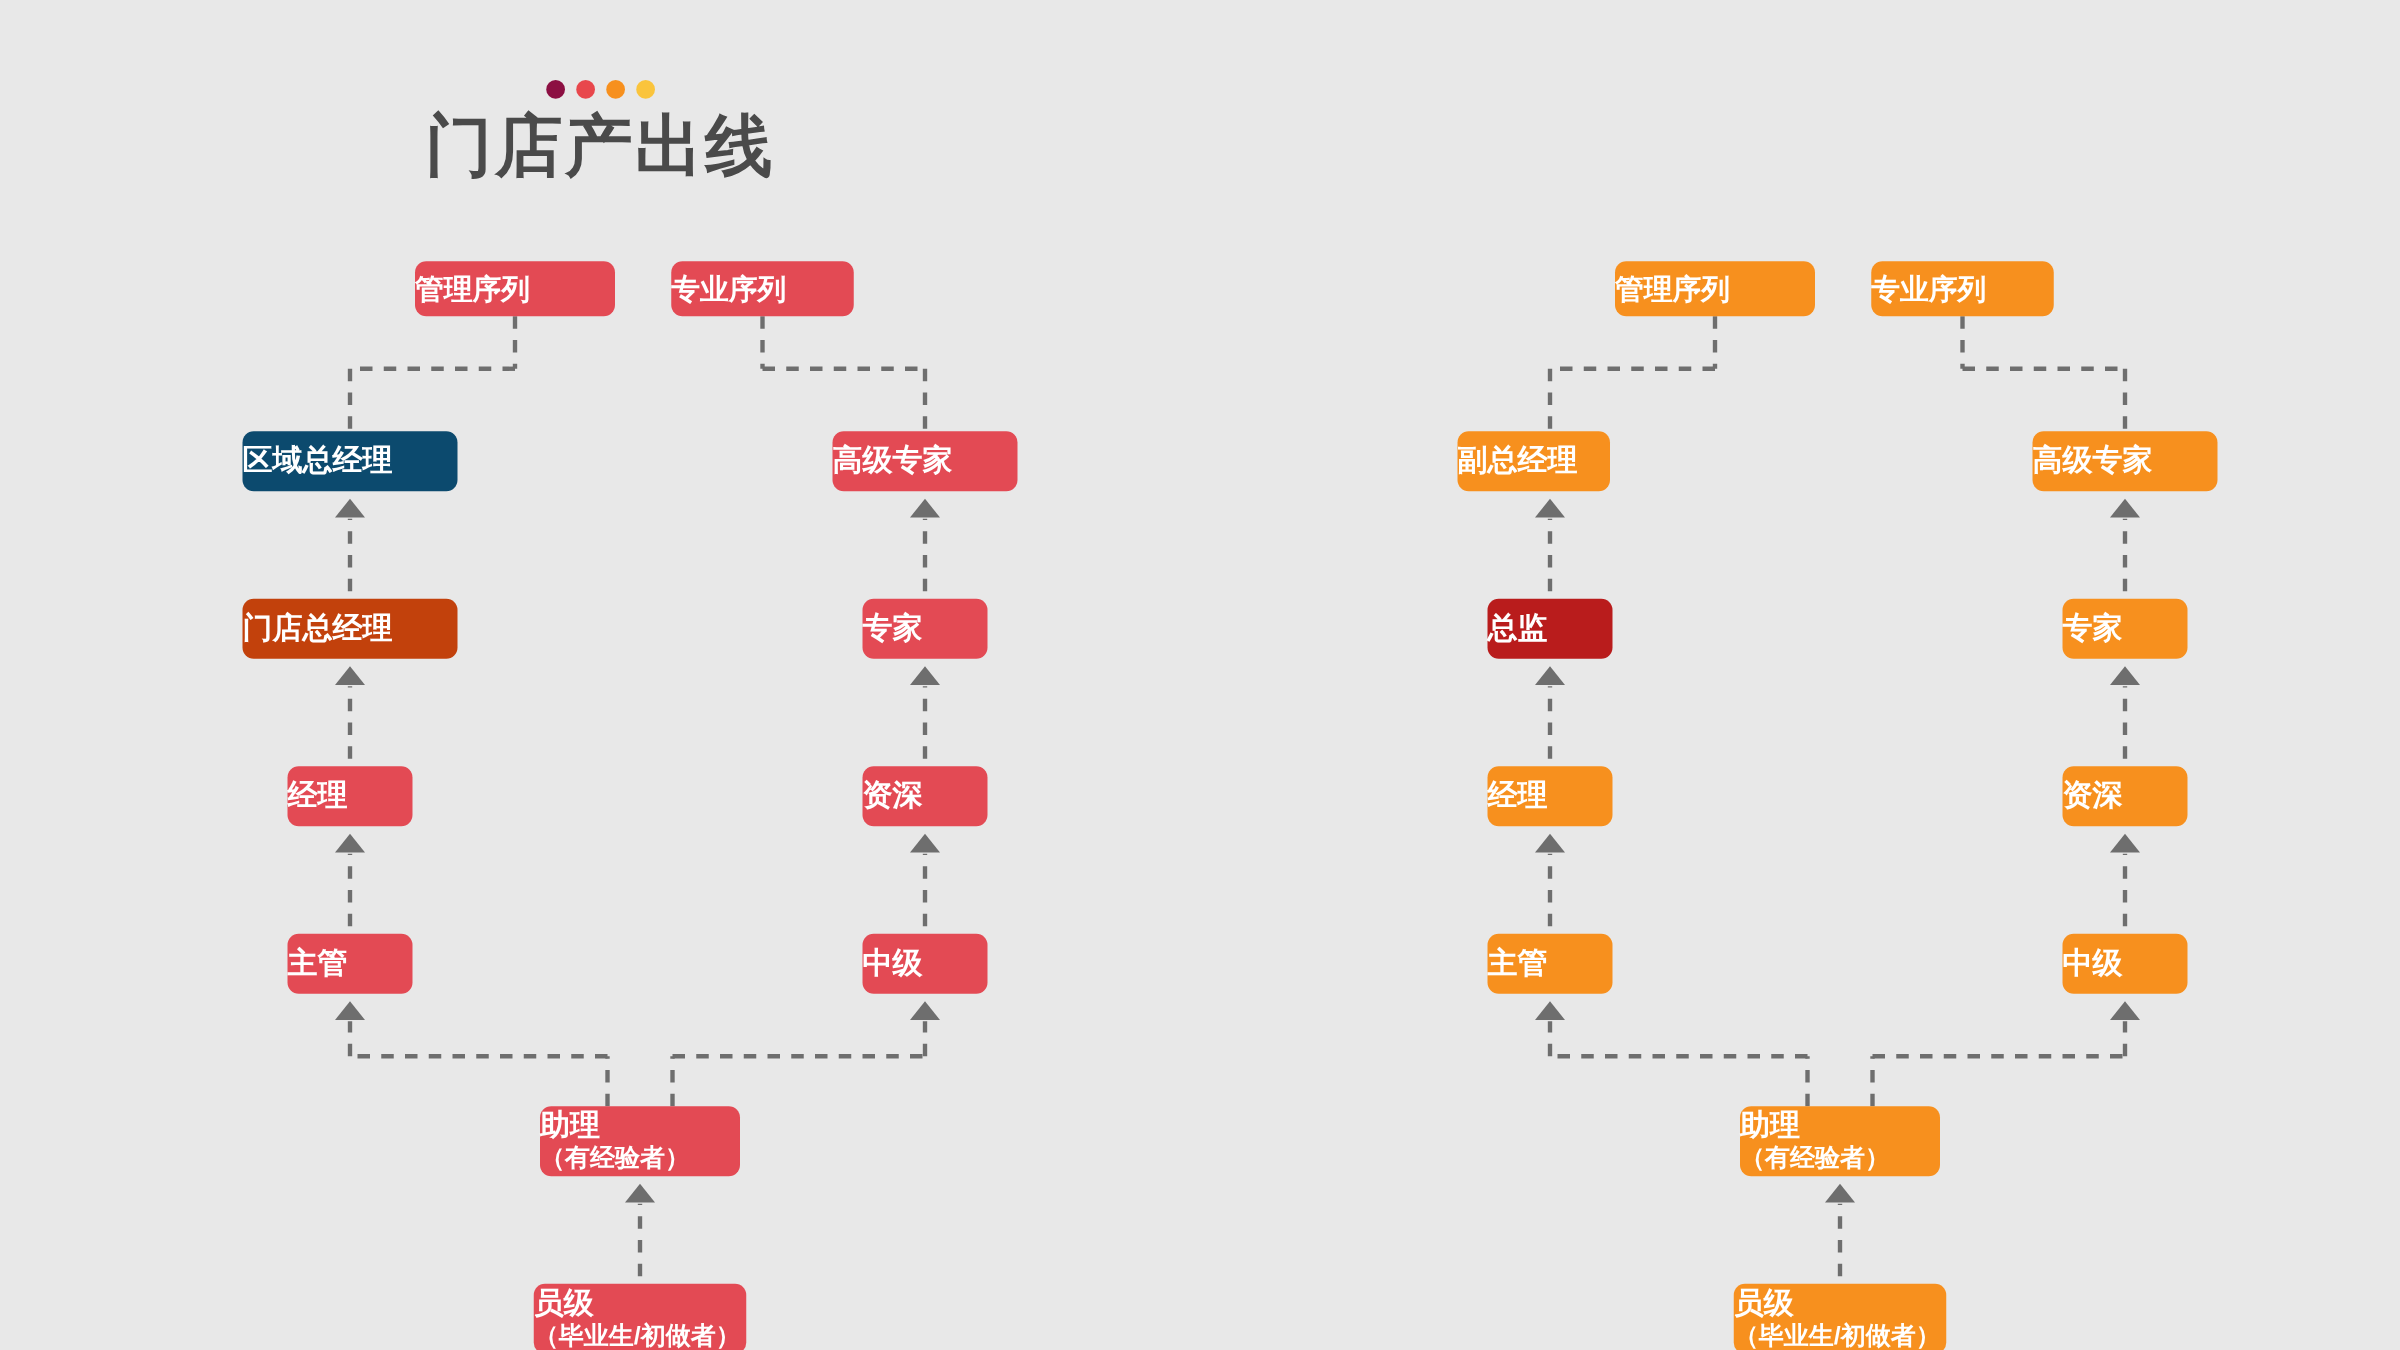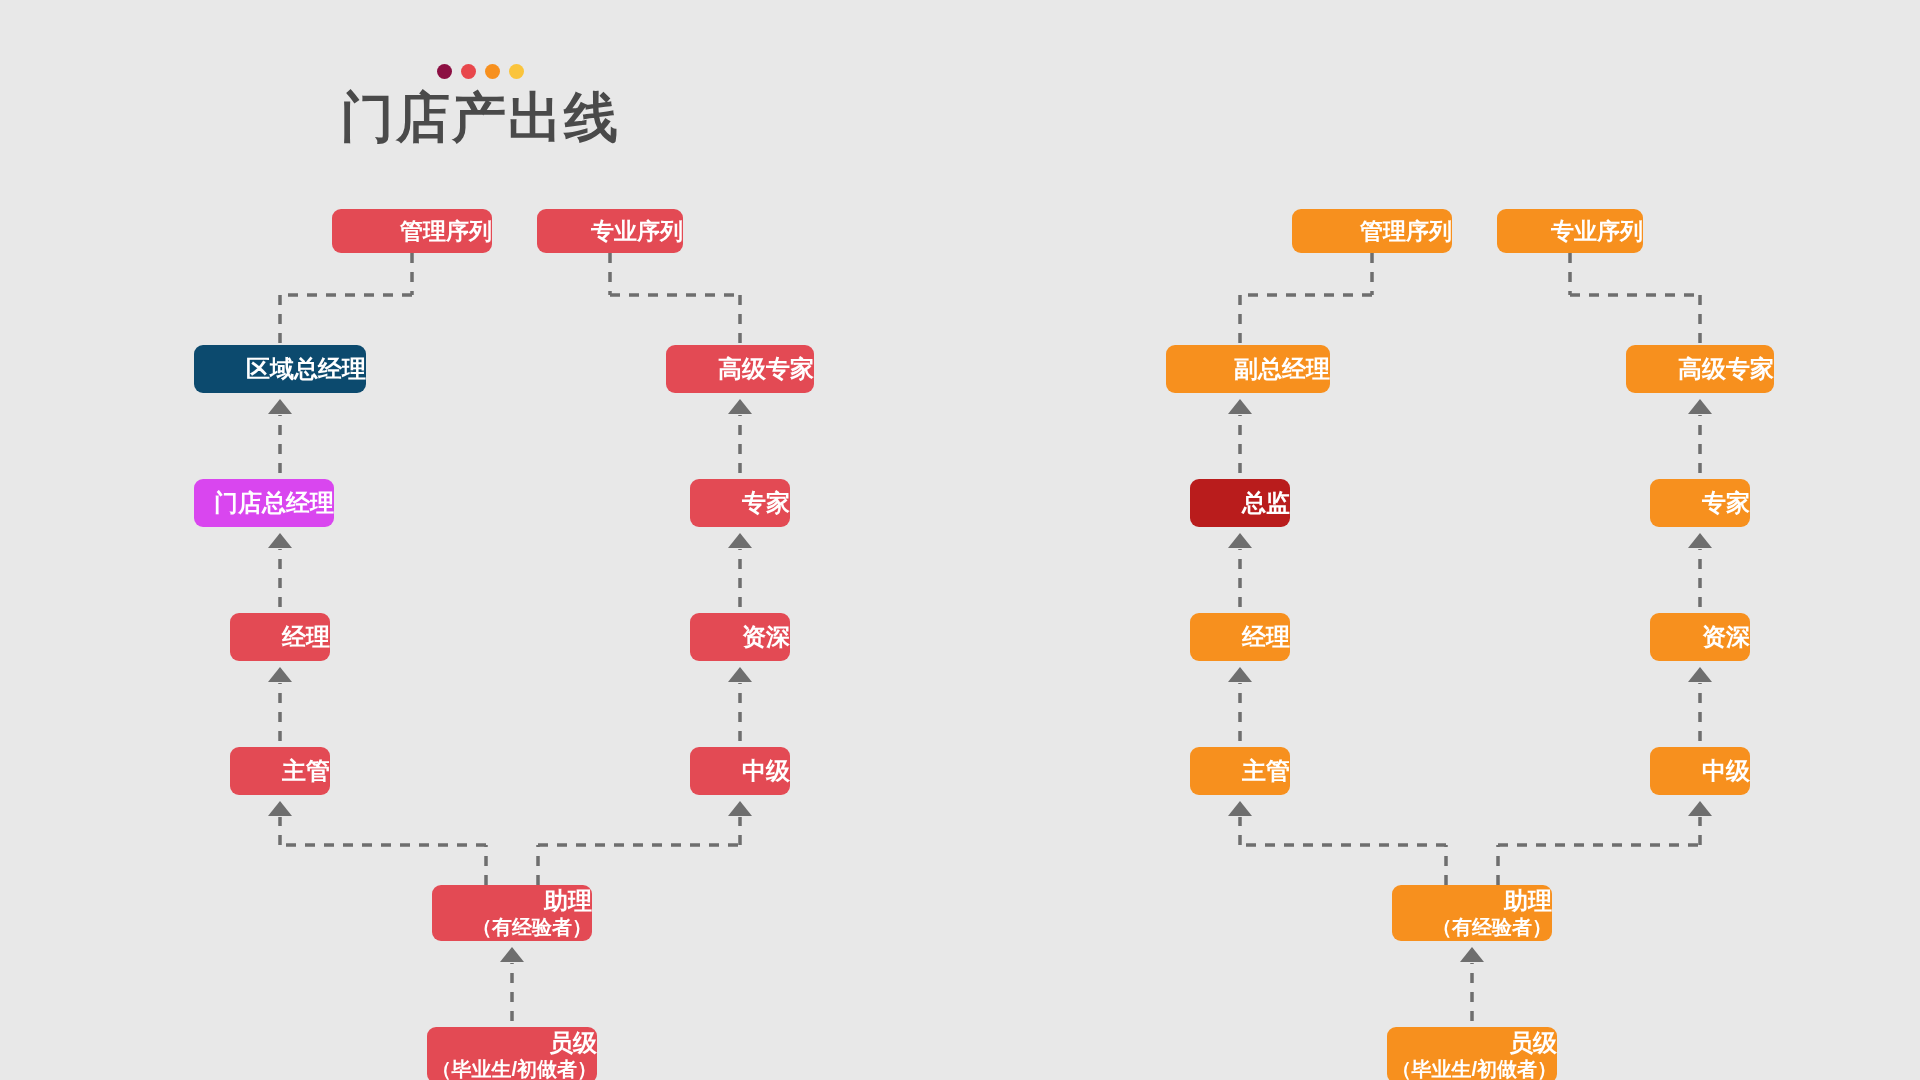--- a/index.html
+++ b/index.html
@@ -66,21 +66,21 @@
 
   
   .node {
     position: absolute;
     box-sizing: border-box;
     border-radius: 9px;
     color: #ffffff;
     text-align: center;
     display: flex;
     flex-direction: column;
-    align-items: flex-end;
+    align-items: flex-start;
     justify-content: center;
     white-space: nowrap;
     z-index: 4;
   }
   .node .t1 {
     font-size: 24px;
     font-weight: bold;
     line-height: 1.15;
   }
   .node .t2 {
@@ -137,21 +137,21 @@
   <div class="nodes">
       <div class="node chip" style="background: rgb(227, 74, 84); left: 332px; top: 164px; width: 160px; height: 44px;">
         <div class="t1">管理序列</div>
       </div>
       <div class="node chip" style="background: rgb(227, 74, 84); left: 537px; top: 164px; width: 146px; height: 44px;">
         <div class="t1">专业序列</div>
       </div>
       <div class="node" style="background: #0c4a6e; left: 194px; top: 300px; width: 172px; height: 48px;">
         <div class="t1">区域总经理</div>
       </div>
-      <div class="node" style="background: #d946ef; left: 194px; top: 434px; width: 140px; height: 48px;">
+      <div class="node" style="background: #c2410c; left: 194px; top: 434px; width: 172px; height: 48px;">
         <div class="t1">门店总经理</div>
       </div>
       <div class="node" style="background: rgb(227, 74, 84); left: 230px; top: 568px; width: 100px; height: 48px;">
         <div class="t1">经理</div>
       </div>
       <div class="node" style="background: rgb(227, 74, 84); left: 230px; top: 702px; width: 100px; height: 48px;">
         <div class="t1">主管</div>
       </div>
       <div class="node" style="background: rgb(227, 74, 84); left: 666px; top: 300px; width: 148px; height: 48px;">
         <div class="t1">高级专家</div>
@@ -207,21 +207,21 @@
       <line x1="610" y1="250" x2="740" y2="250" stroke="#6e6e6e" stroke-width="3.5" stroke-dasharray="10 9" stroke-linecap="butt"></line>
       <line x1="740" y1="250" x2="740" y2="300" stroke="#6e6e6e" stroke-width="3.5" stroke-dasharray="10 9" stroke-linecap="butt"></line>
     </svg>
   <div class="nodes">
       <div class="node chip" style="background: rgb(247, 144, 30); left: 332px; top: 164px; width: 160px; height: 44px;">
         <div class="t1">管理序列</div>
       </div>
       <div class="node chip" style="background: rgb(247, 144, 30); left: 537px; top: 164px; width: 146px; height: 44px;">
         <div class="t1">专业序列</div>
       </div>
-      <div class="node" style="background: rgb(247, 144, 30); left: 206px; top: 300px; width: 164px; height: 48px;">
+      <div class="node" style="background: rgb(247, 144, 30); left: 206px; top: 300px; width: 122px; height: 48px;">
         <div class="t1">副总经理</div>
       </div>
       <div class="node" style="background: #b91c1c; left: 230px; top: 434px; width: 100px; height: 48px;">
         <div class="t1">总监</div>
       </div>
       <div class="node" style="background: rgb(247, 144, 30); left: 230px; top: 568px; width: 100px; height: 48px;">
         <div class="t1">经理</div>
       </div>
       <div class="node" style="background: rgb(247, 144, 30); left: 230px; top: 702px; width: 100px; height: 48px;">
         <div class="t1">主管</div>

